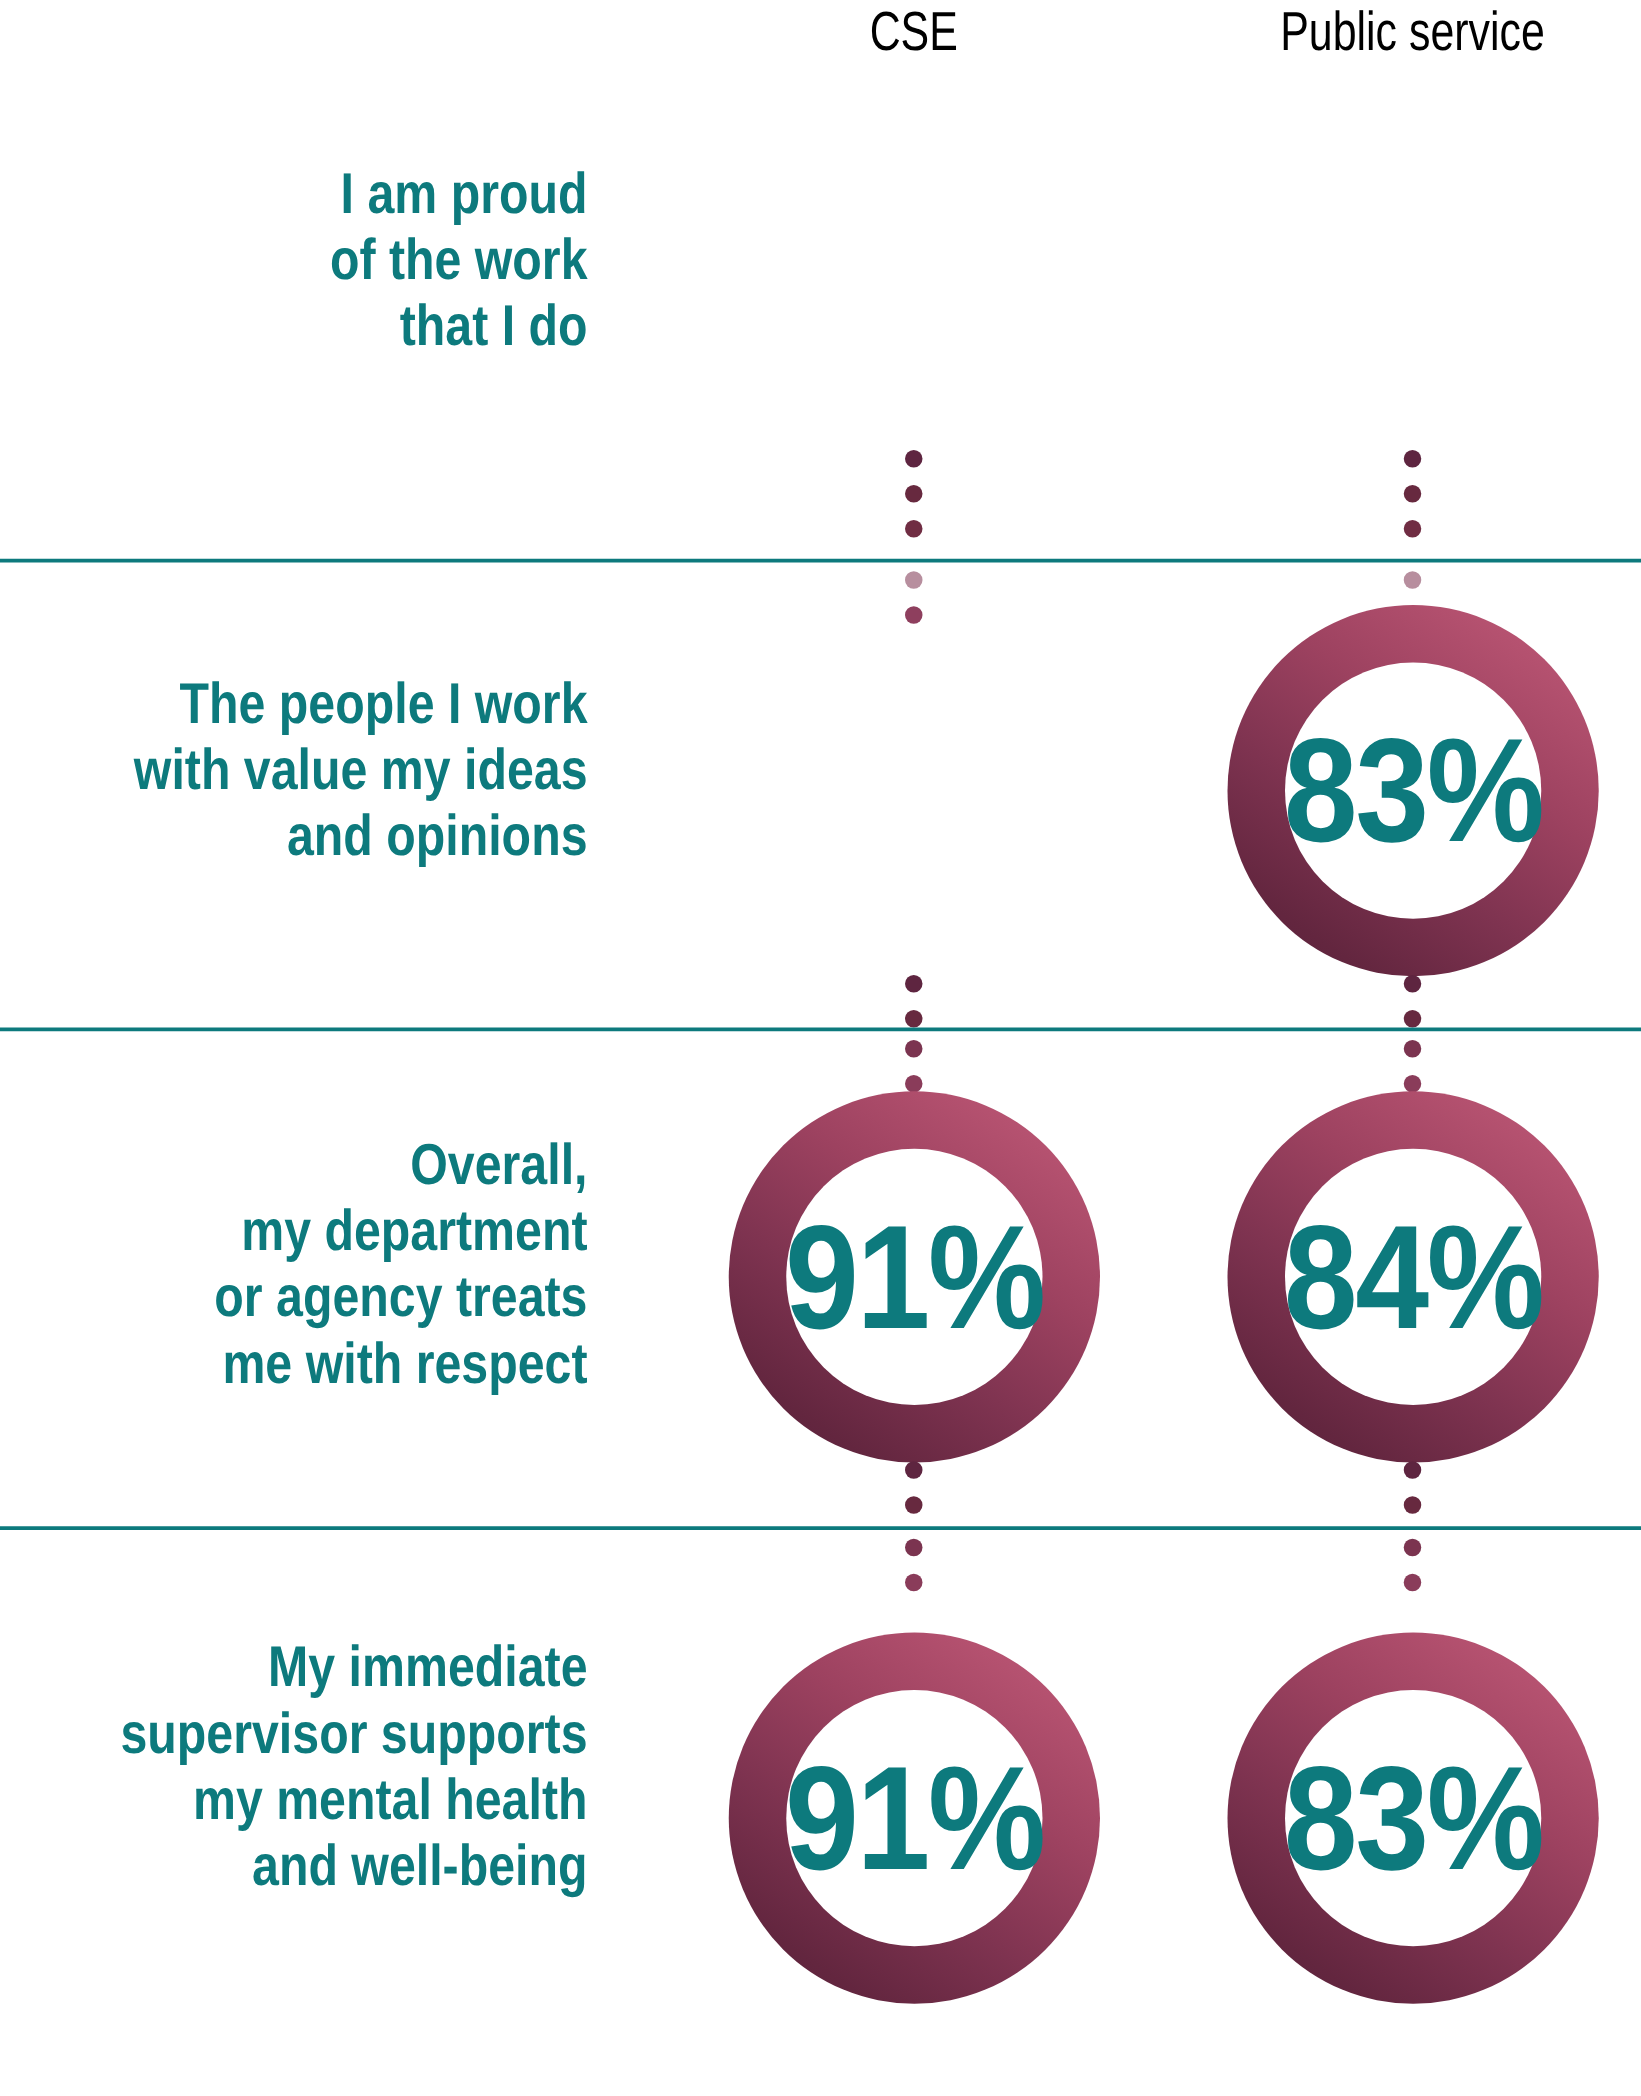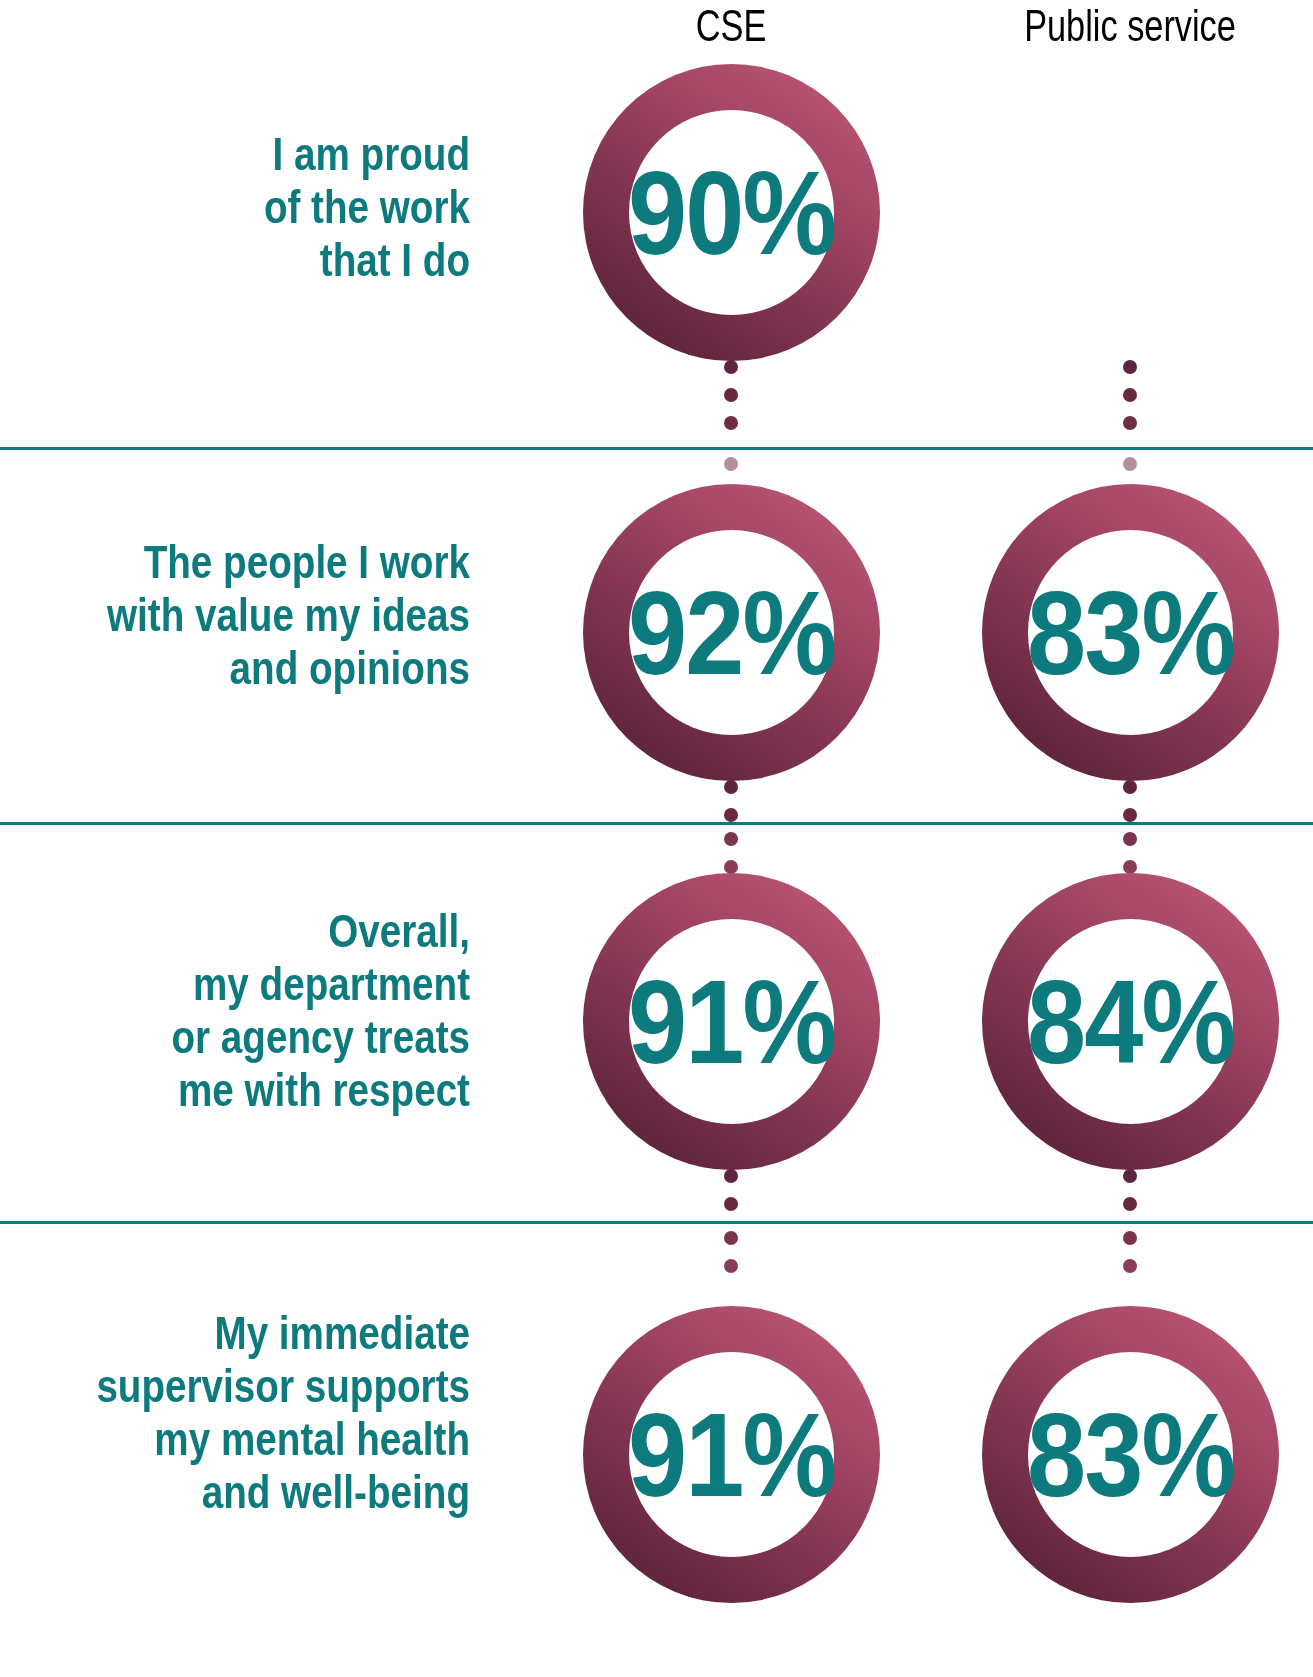--- a/index.html
+++ b/index.html
@@ -130,25 +130,20 @@
 <div id="infographic">
 
   <div class="col-header cse">CSE</div>
   <div class="col-header pub">Public service</div>
 
   <div class="row" style="top:0px;height:448px;padding-left:28px;">
     <div class="row-label" style="top:128px;">I am proud
 of the work
 that I do</div>
 
-    <div class="donut" style="left:583px;top:64px;">
-      <div class="ring"></div>
-      <div class="hole"></div>
-      <div class="value">90%</div>
-    </div>
 
 
     <div class="dots" style="left:724px;top:360px;">
       <i style="background:#5e2540"></i>
       <i style="background:#67293f"></i>
       <i style="background:#702d43"></i>
     </div>
     <div class="dots" style="left:1123px;top:360px;">
       <i style="background:#5e2540"></i>
       <i style="background:#67293f"></i>
@@ -165,25 +160,20 @@
   <div class="dots" style="left:1123px;top:457px;">
     <i style="background:#80375390"></i>
     <i style="background:#8e3f5e"></i>
   </div>
 
   <div class="row" style="top:444px;height:375px;">
     <div class="row-label" style="top:92px;">The people I work
 with value  my ideas
 and opinions</div>
 
-    <div class="donut" style="left:583px;top:40px;">
-      <div class="ring"></div>
-      <div class="hole"></div>
-      <div class="value">92%</div>
-    </div>
 
     <div class="donut" style="left:982px;top:40px;">
       <div class="ring"></div>
       <div class="hole"></div>
       <div class="value">83%</div>
     </div>
 
     <div class="dots" style="left:724px;top:336px;">
       <i style="background:#5e2540"></i>
       <i style="background:#67293f"></i>

